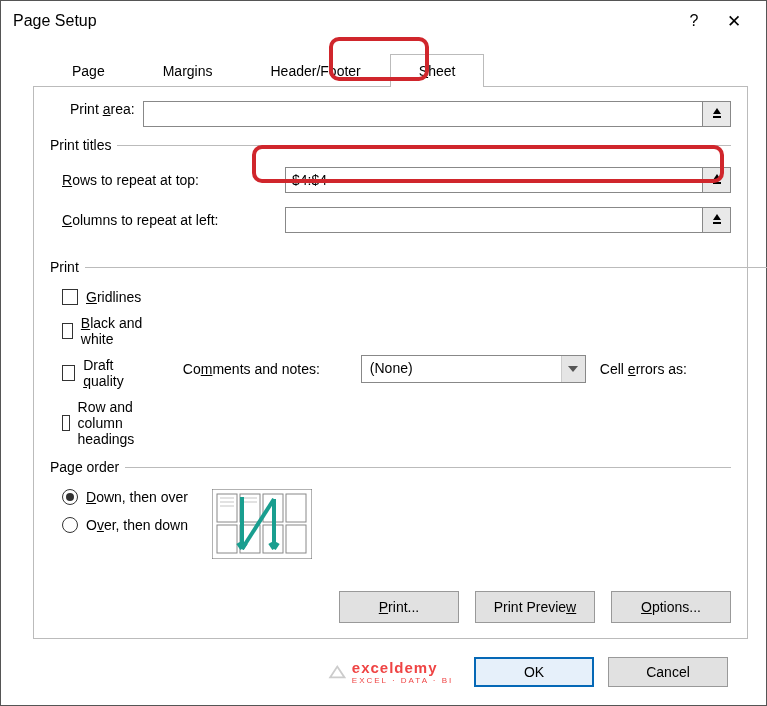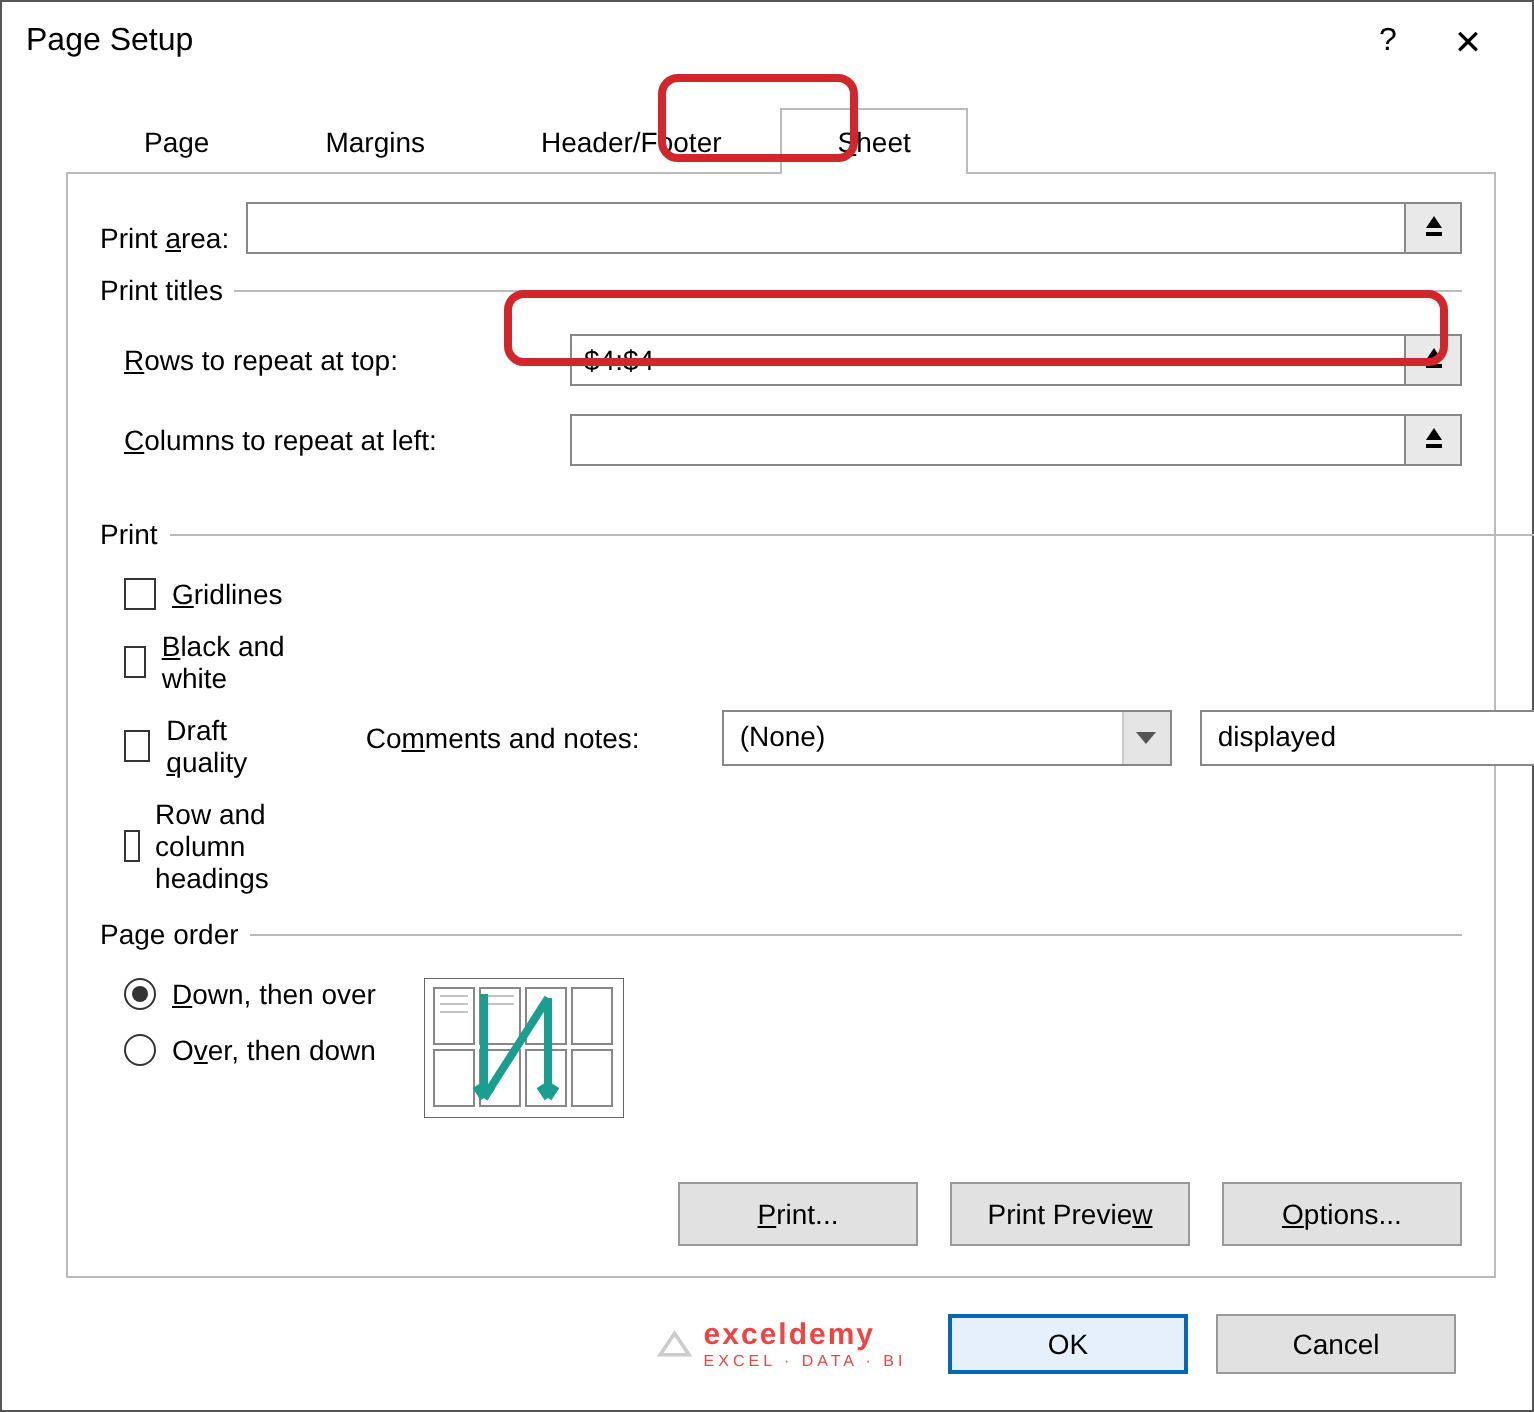--- a/index.html
+++ b/index.html
@@ -9,21 +9,21 @@
   .titlebar .title { font-size: 16px; flex: 1; }
   .titlebar .help { width: 40px; text-align: center; font-size: 16px; cursor: pointer; }
   .titlebar .close { width: 40px; text-align: center; font-size: 17px; font-weight: 300; cursor: pointer; }
   .body { flex: 1; padding: 12px 18px 0 18px; display: flex; flex-direction: column; }
   .tabs { display: flex; margin-left: 10px; }
   .tab { padding: 8px 28px; border: 1px solid transparent; border-bottom: none; cursor: pointer; position: relative; top: 1px; background: #fff; }
   .tab.active { border-color: #bbb; z-index: 2; }
   .tab .u { text-decoration: underline; }
   .hl-red { border: 4px solid #d0262c; border-radius: 10px; position: absolute; pointer-events: none; z-index: 5; }
   .panel { flex: 1; border: 1px solid #bbb; padding: 14px 16px 14px 16px; position: relative; }
-  .row { display: flex; align-items: flex-end; margin-bottom: 10px; gap: 8px; }
+  .row { display: flex; align-items: flex-start; margin-bottom: 10px; gap: 8px; margin-left: 20px; }
   .row label { white-space: nowrap; }
   .refbox { flex: 1; display: flex; }
   .refbox input { flex: 1; height: 26px; padding: 2px 6px; border: 1px solid #888; font-size: 14px; }
   .refbtn { width: 28px; height: 26px; border: 1px solid #888; border-left: none; background: #e9e9e9; display: flex; align-items: center; justify-content: center; cursor: pointer; }
   .refbtn svg { width: 14px; height: 14px; }
   fieldset { border: none; border-top: 1px solid #bbb; margin: 6px 0 12px 0; padding: 14px 0 0 12px; }
   fieldset legend { padding: 0 6px 0 0; margin-left: -12px; }
   .titles-row { display: flex; align-items: center; margin-bottom: 14px; gap: 28px; position: relative; }
   .titles-row .tlabel { width: 195px; }
   .checks { display: flex; gap: 40px; }
@@ -147,20 +147,21 @@
               <div class="combo">
                 <div class="cval">(None)</div>
                 <div class="carrow">
                     <svg width="10" height="6" viewBox="0 0 10 6">
                       <path d="M0 0 L10 0 L5 6 Z" fill="#555"></path>
                     </svg>
                   </div>
               </div>
             </div>
             <div class="crow">
+              <div class="clabel">Cell <span class="u">e</span>rrors as:</div>
               <div class="combo">
                 <div class="cval">displayed</div>
                 <div class="carrow">
                     <svg width="10" height="6" viewBox="0 0 10 6">
                       <path d="M0 0 L10 0 L5 6 Z" fill="#555"></path>
                     </svg>
                   </div>
               </div>
             </div>
           </div>

